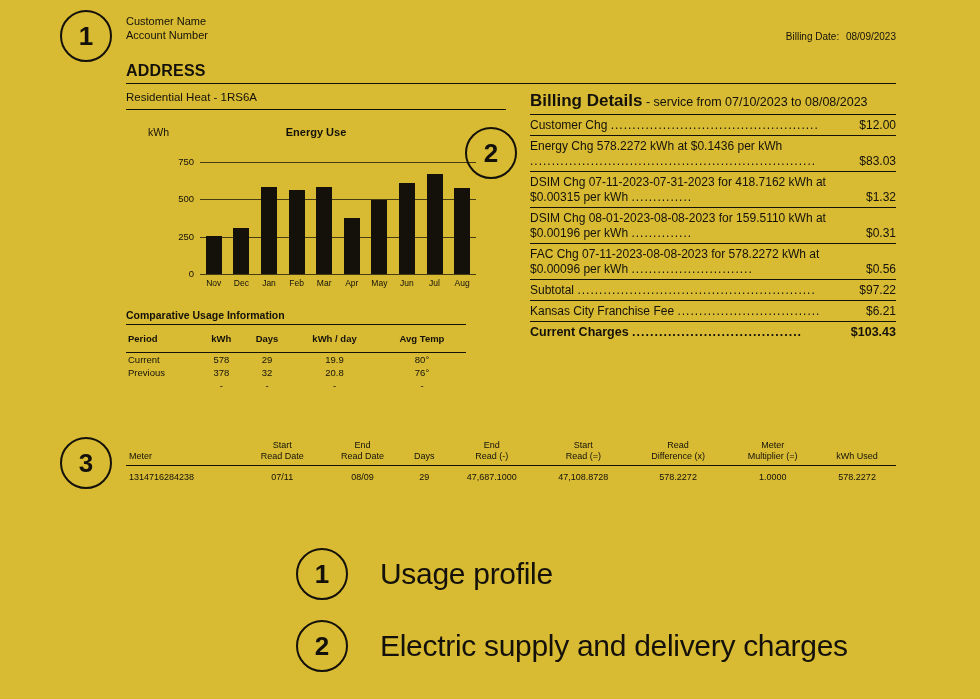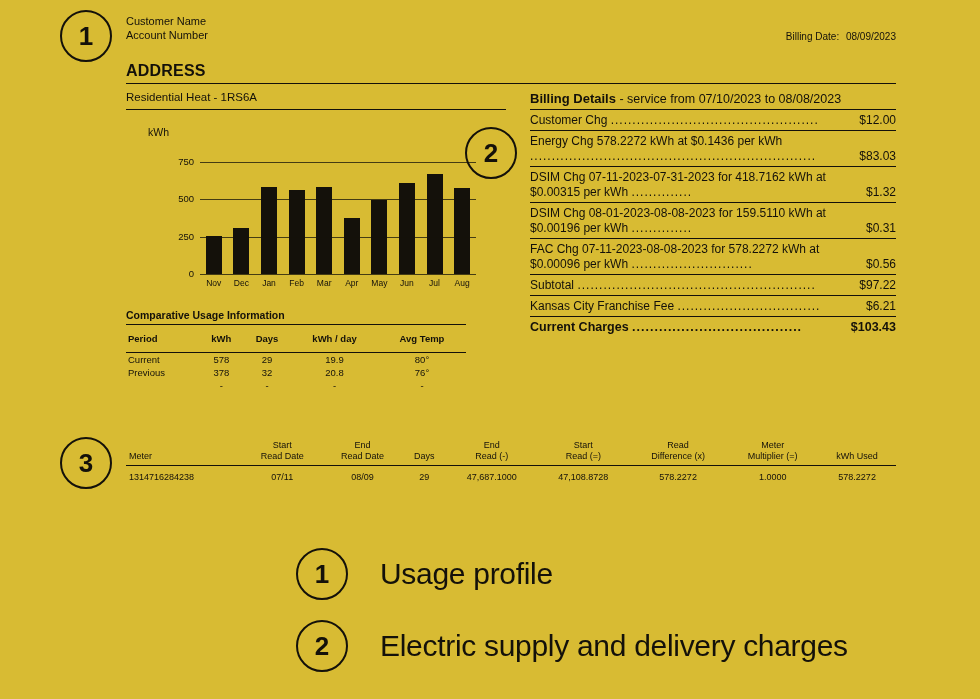--- a/index.html
+++ b/index.html
@@ -80,21 +80,21 @@
   .comp-table th.left, .comp-table td.left { text-align: left; }
   .comp-table td { text-align: center; padding: 1px 2px; }
   .comp-table tr.last td { padding-bottom: 2px; }
 
   
   .bd-wrap { position: absolute; left: 530px; top: 91px; width: 366px; }
   .bd-head {
     font-size: 12.5px; padding-bottom: 3px;
     border-bottom: 1px solid #14110a;
   }
-  .bd-head b { font-size: 13px; }
+  .bd-head b { font-size: 17px; }
   .bd-row {
     display: flex; align-items: flex-end; justify-content: space-between;
     border-bottom: 1px solid #14110a;
     padding: 3px 0 2px 0;
     font-size: 12px;
     line-height: 15px;
   }
   .bd-row .desc { padding-right: 6px; }
   .bd-row .amt { white-space: nowrap; text-align: right; min-width: 56px; }
   .bd-row.total { font-weight: bold; font-size: 12.5px; border-bottom: none; }
@@ -144,20 +144,21 @@
   <div class="billing-date">
     <span class="bd-label">Billing Date:</span>
     <span class="bd-value">08/09/2023</span>
   </div>
 
   <div class="addr">ADDRESS</div>
   <div class="rate-line">Residential Heat - 1RS6A</div>
   <div class="rate-rule"></div>
 
   <div class="chart-wrap">
+    <div class="chart-title">Energy Use</div>
     <div class="chart-unit">kWh</div>
     <div class="plot" id="plot">
       <div class="bars" id="bars">
           <div class="barcol">
             <div class="bar" style="height: 38.25px;"></div>
           </div>
           <div class="barcol">
             <div class="bar" style="height: 46.5px;"></div>
           </div>
           <div class="barcol">

